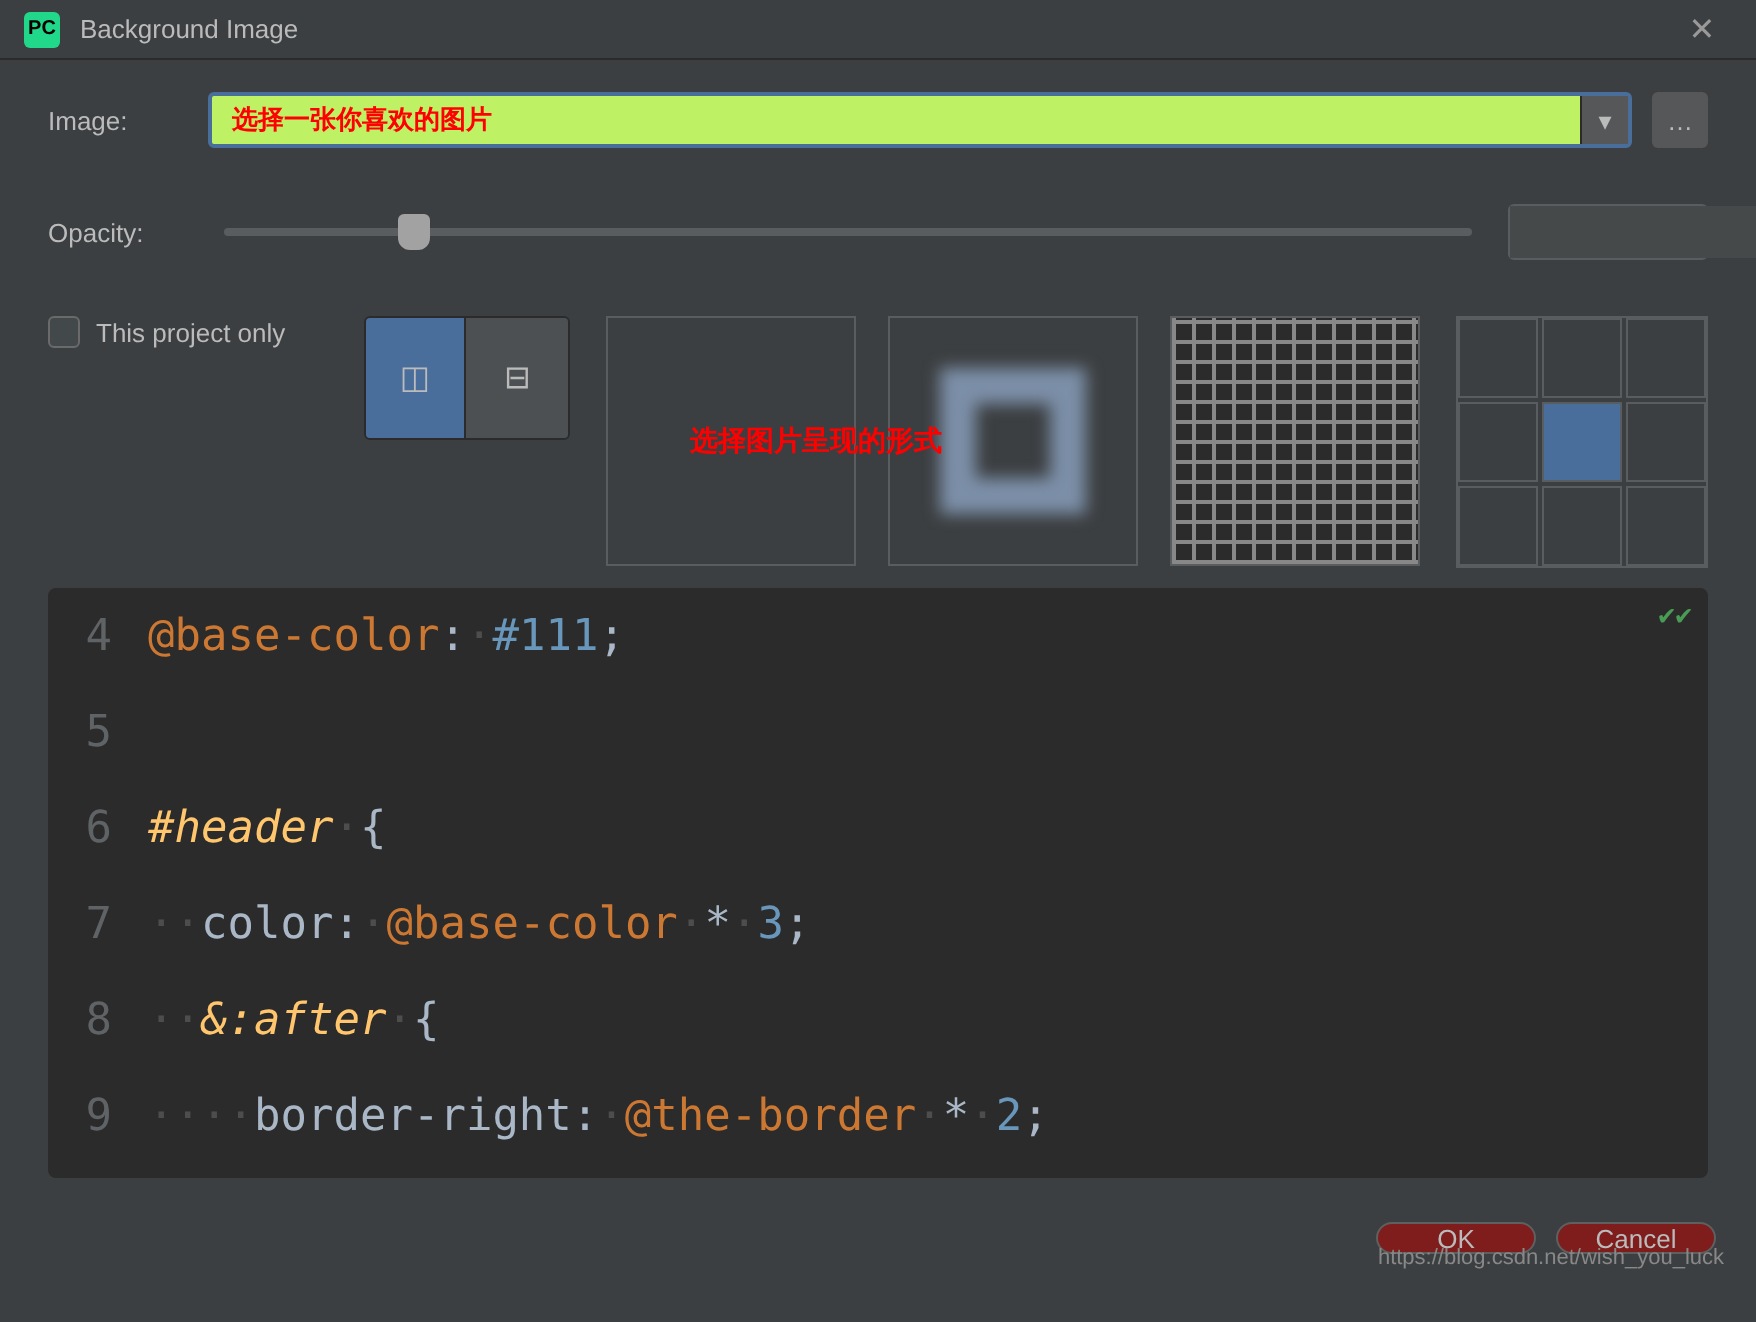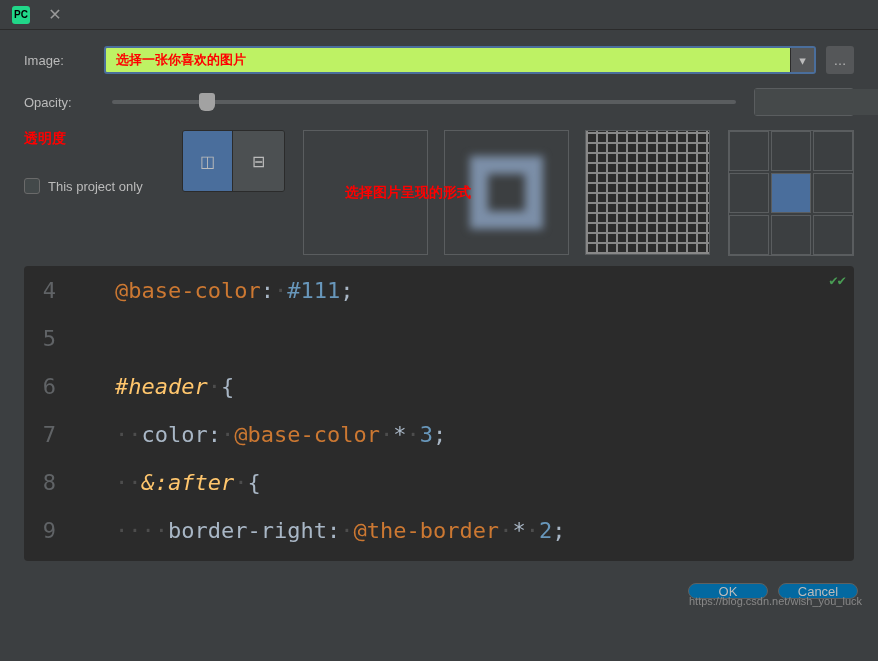--- a/index.html
+++ b/index.html
@@ -40,21 +40,21 @@
       align-items: center;
       justify-content: center;
       cursor: pointer;
       font-size: 16px;
       color: #999;
     }
     .content { padding: 16px 24px 8px 24px; }
     .row {
       display: flex;
       align-items: center;
-      margin-bottom: 14px;
+      margin-bottom: 28px;
       gap: 10px;
     }
     .label { width: 70px; }
     .combo {
       flex: 1;
       height: 28px;
       background: #bef264;
       border: 2px solid #4a6e9c;
       border-radius: 3px;
       display: flex;
@@ -240,36 +240,36 @@
       height: 48px;
       align-items: center;
     }
     .line-num {
       width: 50px;
       text-align: right;
       color: #606366;
       padding-right: 18px;
       user-select: none;
     }
-    .code { white-space: pre; color: #a9b7c6; margin-left: 41px; }
+    .code { white-space: pre; color: #a9b7c6; }
     .ws { color: #4d4d4d; }
     .var { color: #cc7832; }
     .sel { color: #ffc66d; font-style: italic; }
     .num { color: #6897bb; }
     .dialog-footer {
       display: flex;
       justify-content: flex-end;
       gap: 10px;
       padding: 14px 20px;
       position: relative;
     }
     .dlg-btn {
       min-width: 80px;
       height: 16px;
-      background: #0369a1;
+      background: #7f1d1d;
       border: 1px solid #5e6060;
       border-radius: 11px;
       color: #bbb;
       display: flex;
       align-items: center;
       justify-content: center;
       padding: 0 14px;
       cursor: pointer;
     }
     .watermark {
@@ -279,20 +279,21 @@
       font-size: 11px;
       color: #888;
       pointer-events: none;
     }
   </style>
 </head>
 <body>
 
 <div class="titlebar">
   <div class="app-icon">PC</div>
+  <div class="title">Background Image</div>
   <div class="close-btn">✕</div>
 </div>
 
 <div class="content">
   <div class="row">
     <div class="label">Image:</div>
     <div class="combo">
       <div class="combo-text">选择一张你喜欢的图片</div>
       <div class="combo-arrow">▾</div>
     </div>
@@ -305,21 +306,20 @@
       <div class="slider-thumb"></div>
     </div>
     <div class="spinner">
       <input class="spinner-input" value="15" style="">
 
     </div>
   </div>
 
   <div class="options-row">
     <div class="left-col">
-      <div class="red-label">透明度</div>
       <div class="checkbox-row">
         <div class="checkbox"></div>
         <span>This project only</span>
       </div>
     </div>
 
     <div class="toggle-group">
       <div class="toggle-btn active">
         <span>◫</span>
       </div>

